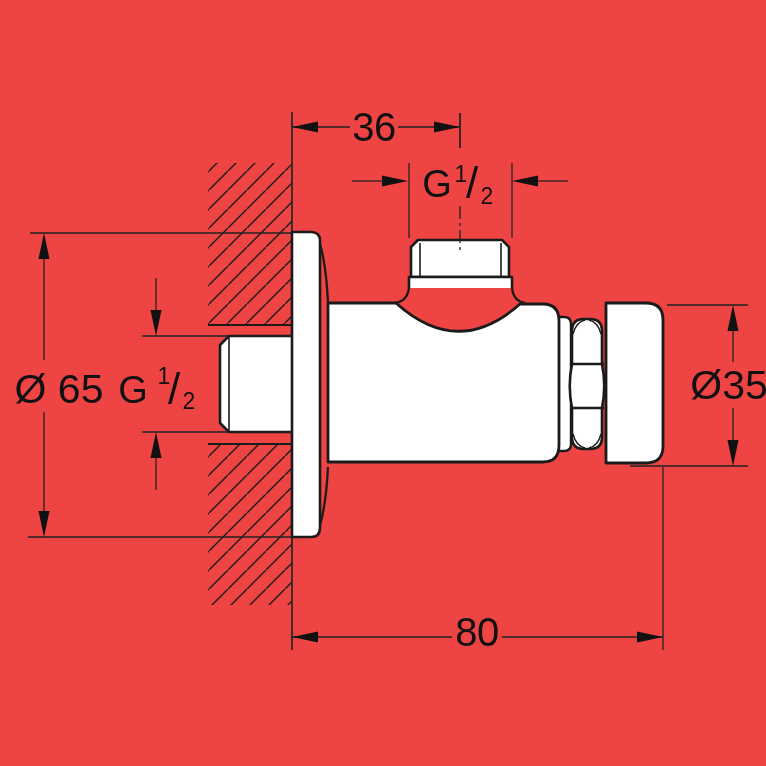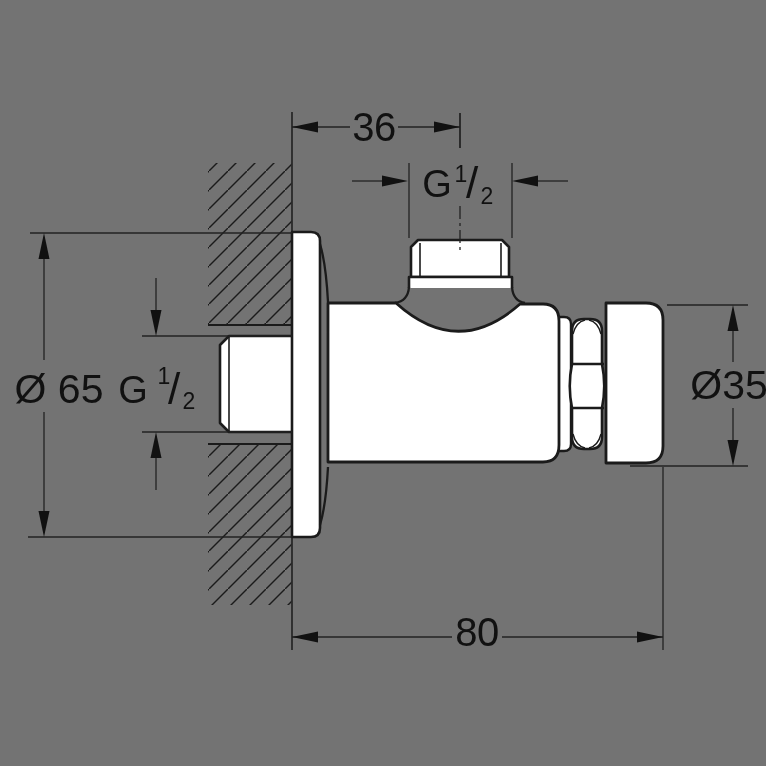--- a/index.html
+++ b/index.html
@@ -1,16 +1,16 @@
 <!DOCTYPE html>
 <html><head>
 <meta charset="utf-8">
 <style>
   html,body{margin:0;padding:0;background:#fff;}
-  .canvas{position:relative;width:766px;height:766px;background:#737373;overflow:hidden;}
+  .canvas{position:relative;width:766px;height:766px;background:#ef4444;overflow:hidden;}
   svg{display:block;}
   
   .ol{fill:#ffffff;stroke:#1b1b1b;stroke-width:2.6;stroke-linejoin:round;}
   .ol-thick{stroke-width:2.8;}
   .ol-med{fill:none;stroke:#1b1b1b;stroke-width:2.3;stroke-linejoin:round;}
   .inner{fill:none;stroke:#1b1b1b;stroke-width:1.6;}
   .thin-inner{fill:none;stroke:#1b1b1b;stroke-width:1.4;}
   .wallline{fill:none;stroke:#2a2a2a;stroke-width:1.8;}
   .hborder{fill:none;stroke:#1b1b1b;stroke-width:2.2;}
   

